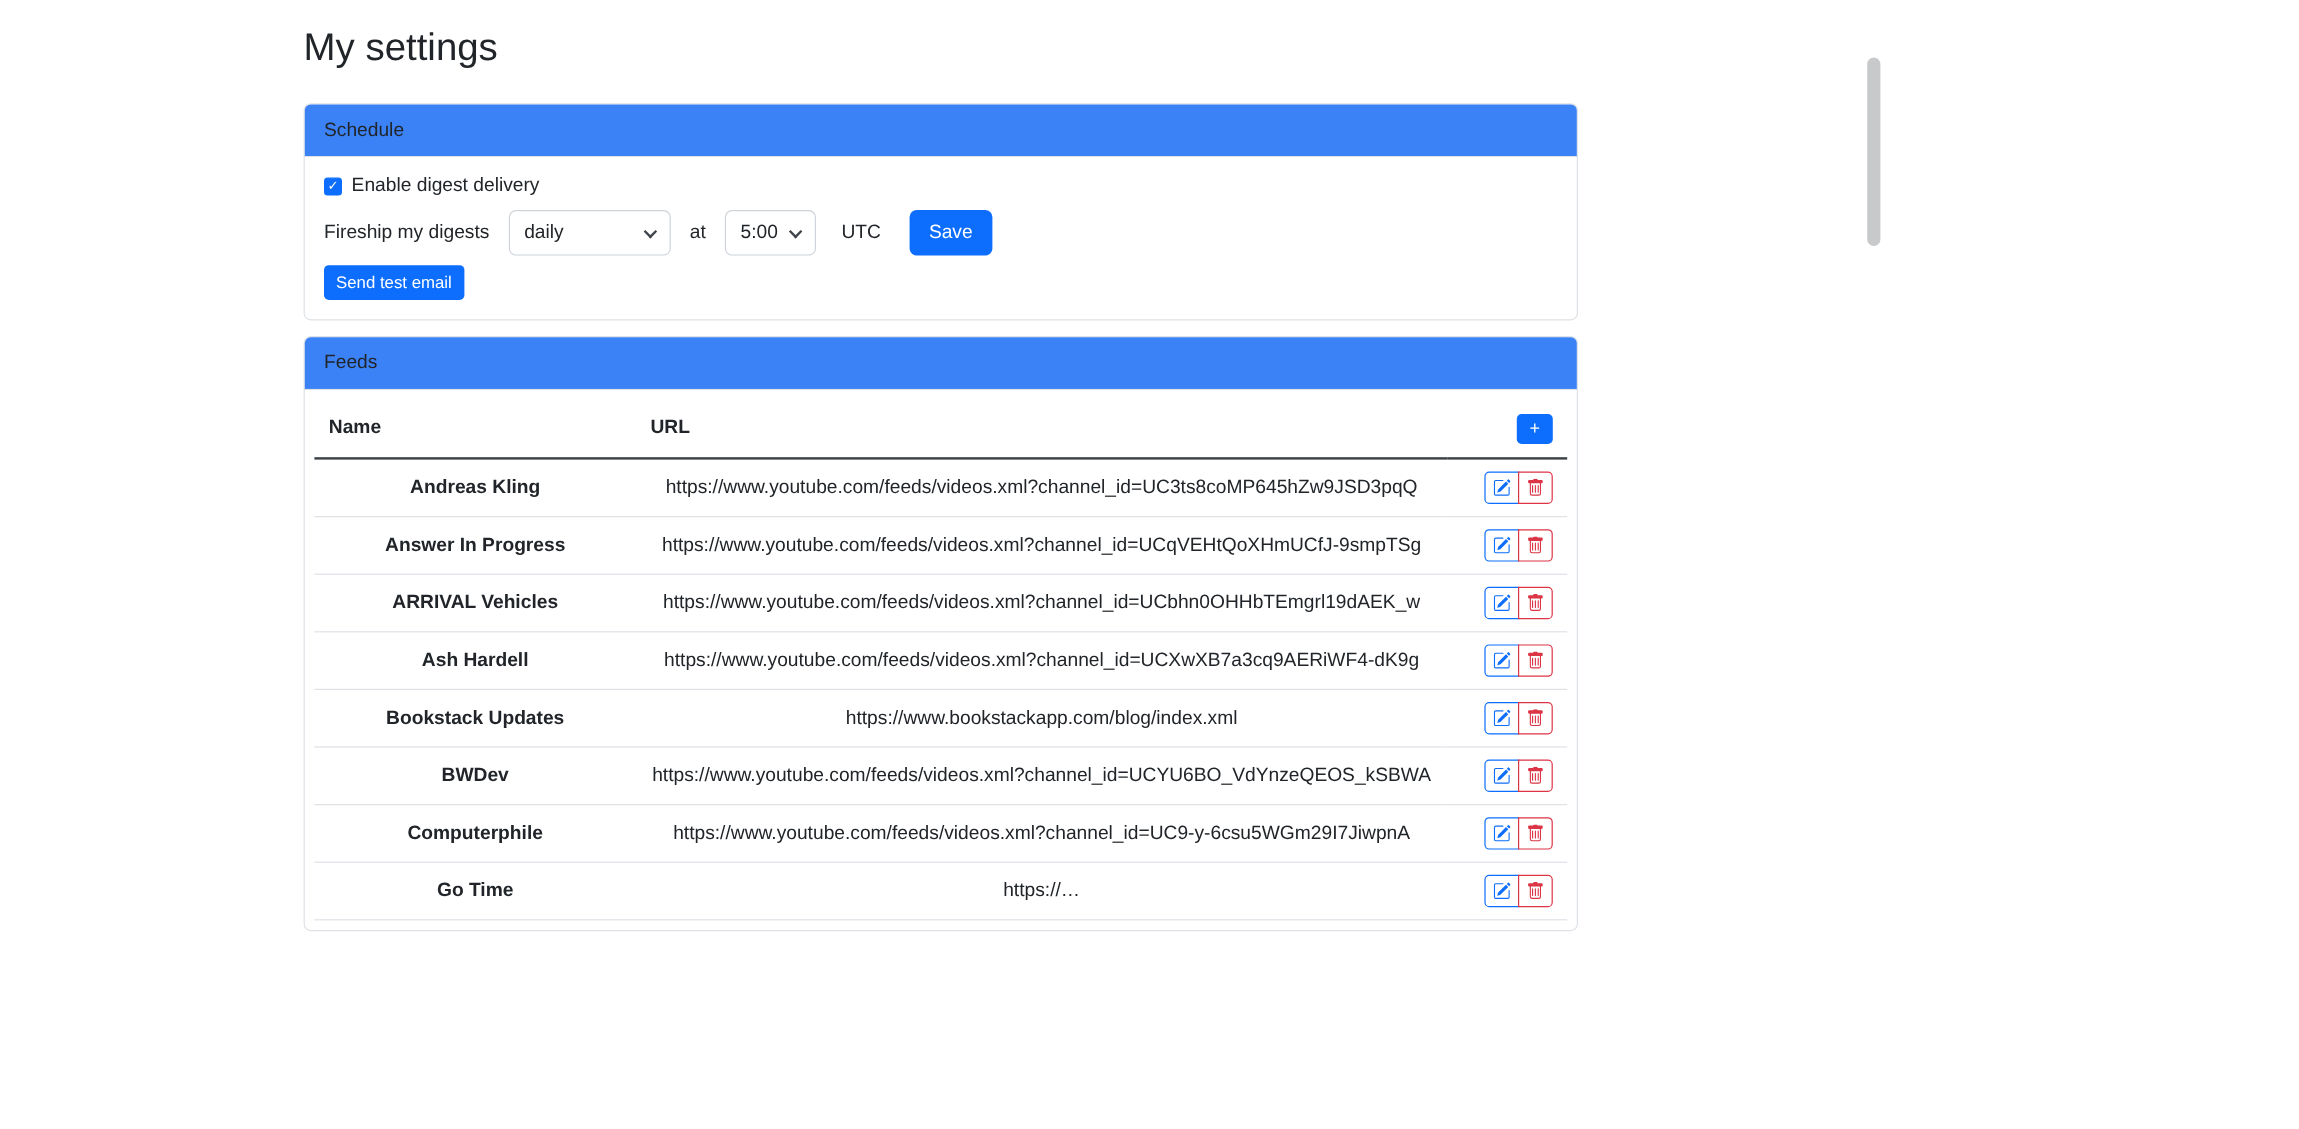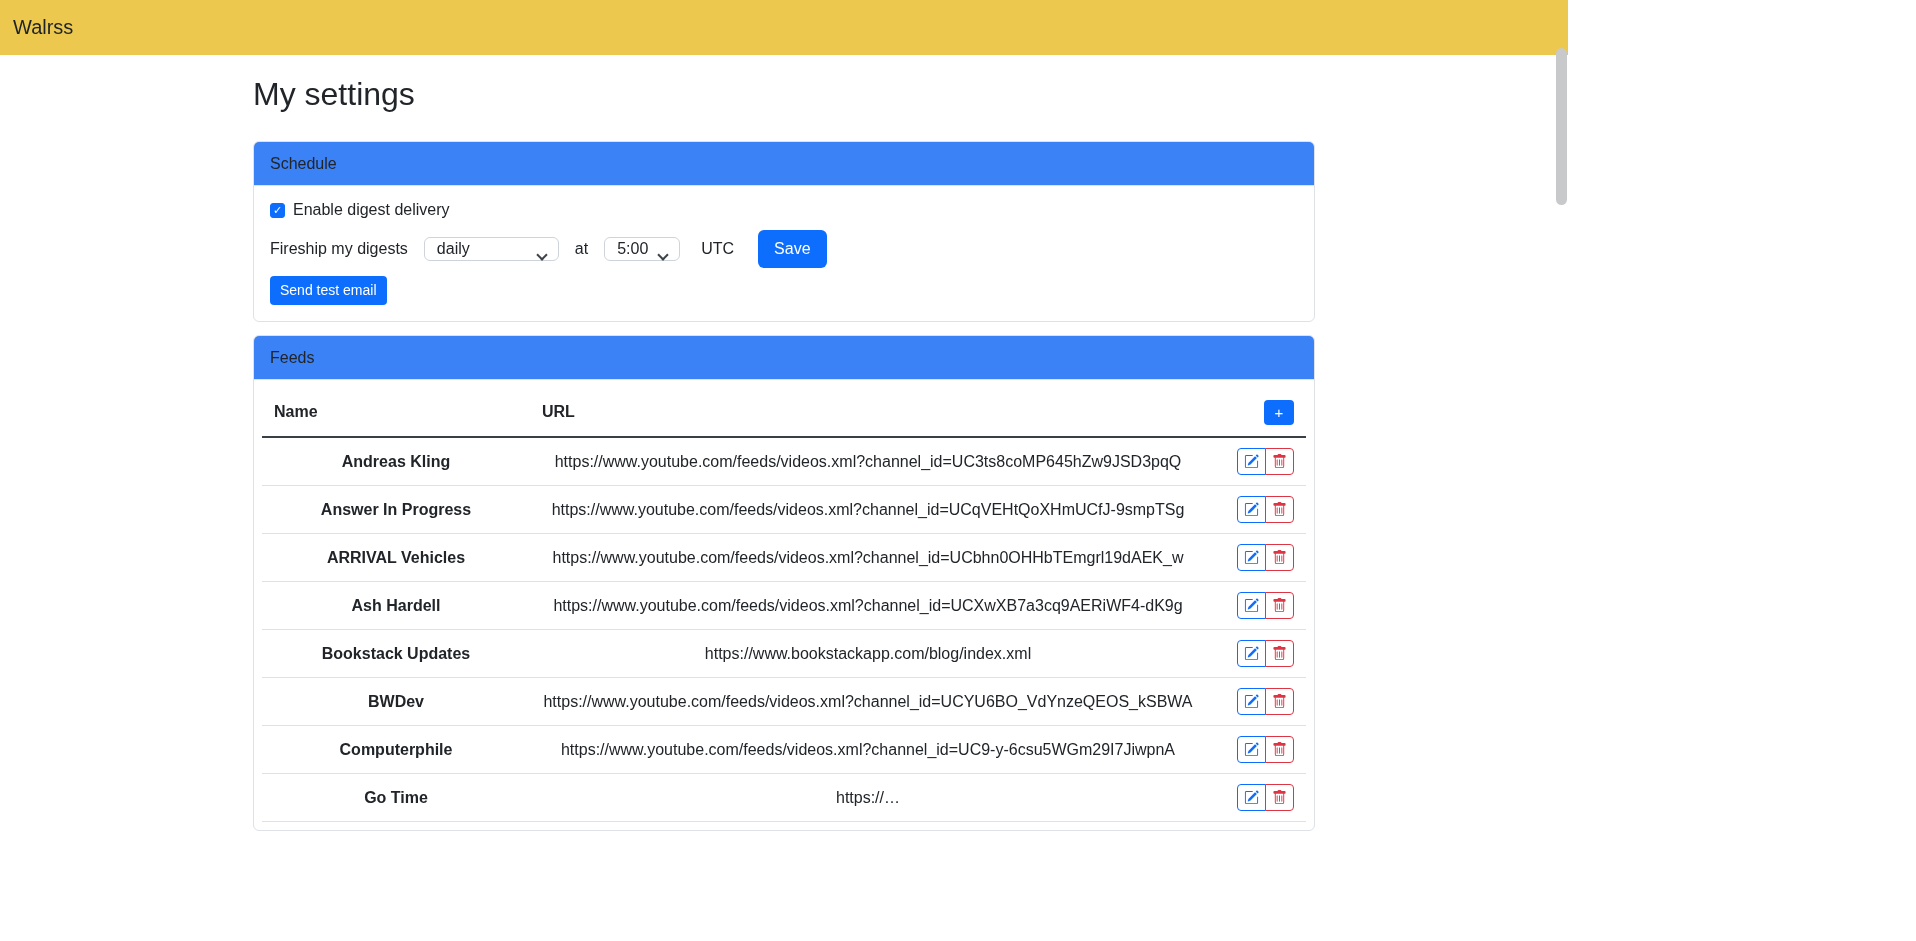--- a/index.html
+++ b/index.html
@@ -29,21 +29,21 @@
 
   
   .form-check { display:flex; align-items:center; height:20px; }
   .checkbox { width:15px; height:15px; border-radius:3px; background:var(--primary,#0d6efd);
               border:1px solid var(--primary,#0d6efd); color:#fff; display:flex; align-items:center;
               justify-content:center; font-size:11px; line-height:1; cursor:pointer; }
   .form-check-label { margin-left:8px; font-size:16px; }
 
   .controls-row { display:flex; align-items:center; margin-top:10px; height:38px; }
   .inline-label { font-size:16px; white-space:nowrap; }
-  .select { height:24px; border:1px solid #ced4da; border-radius:6px; background:#fff;
+  .select { height:38px; border:1px solid #ced4da; border-radius:6px; background:#fff;
             display:flex; align-items:center; padding:0 30px 0 12px; position:relative;
             font-size:16px; cursor:pointer; }
   .select .chevron { position:absolute; right:12px; top:13px; width:8px; height:8px;
             border-right:2px solid #3e444a; border-bottom:2px solid #3e444a; transform:rotate(45deg); }
   .select-freq { width:135px; margin-left:16px; }
   .label-at { margin:0 16px; }
   .select-time { width:76px; }
   .label-utc { margin:0 24px 0 21px; }
 
   .btn-primary { border:none; border-radius:6px; background:var(--primary,#0d6efd); color:#fff;
@@ -75,23 +75,20 @@
 
   
   .scroll-thumb { position:absolute; top:48px; right:1px; width:11px; height:157px;
                   border-radius:6px; background:#c8c9cb; cursor:pointer; }
 </style>
 </head>
 <body>
 
 <div class="app">
 
-  <div class="navbar">
-    <span class="navbar-brand">Walrss</span>
-  </div>
 
   <div class="container">
 
     <h1 class="page-title">My settings</h1>
 
     <div class="card card-schedule">
       <div class="card-header">Schedule</div>
       <div class="card-body">
 
         <div class="form-check">

